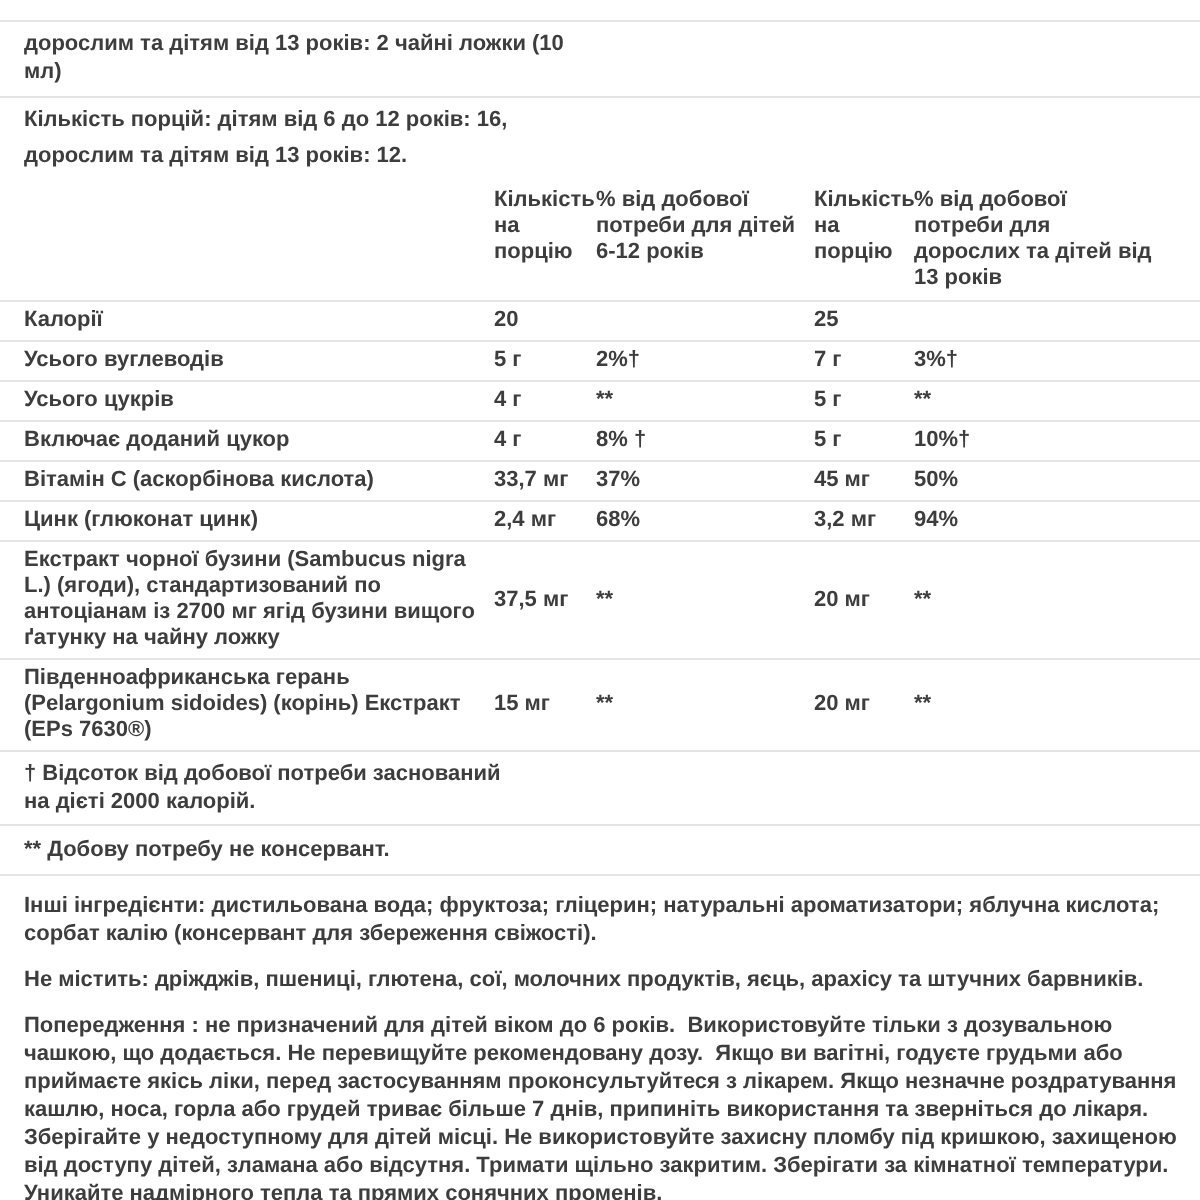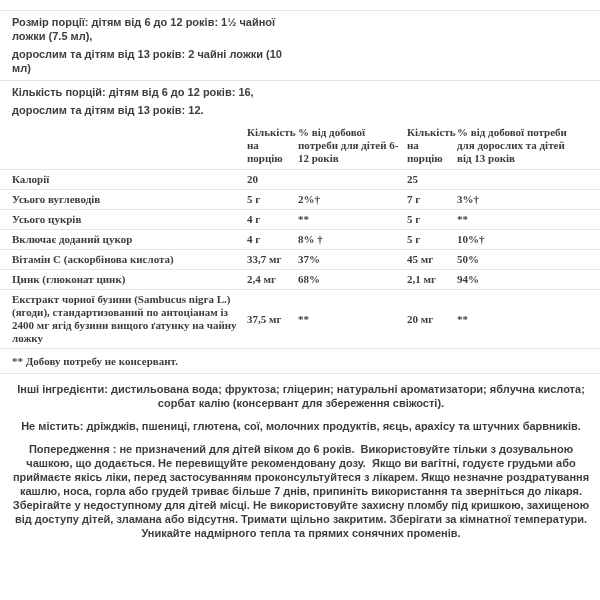--- a/index.html
+++ b/index.html
@@ -30,21 +30,20 @@
   table.facts{
     width:600px;
     border-collapse:collapse;
     table-layout:fixed;
   }
   table.facts th, table.facts td{
     text-align:left;
     font-weight:600;
     padding:3px 8px 3px 0;
     border-bottom:1px solid var(--divider);
-    font-family:Liberation Serif, serif;
   }
   table.facts th{
     vertical-align:top;
     line-height:13px;
     padding-top:4px;padding-bottom:4px;
   }
   table.facts td{
     vertical-align:middle;
     line-height:13px;
   }
@@ -57,33 +56,32 @@
   .col-dv2{width:143px;}
 
   tr.footnote-row td{
     line-height:14px;
     padding-top:4px;padding-bottom:4px;
   }
   .fn-narrow{max-width:250px;}
   tr.footnote-row.last td{padding-top:5px;padding-bottom:5px;}
 
   .paragraphs{padding:0 10px 0 12px;}
-  .paragraphs p{margin:9px 0 0 0;white-space:pre-wrap;text-align:center;}
+  .paragraphs p{margin:9px 0 0 0;white-space:pre-wrap;}
   .paragraphs p.first{margin-top:8px;}
 </style>
 </head>
 <body>
 
 <div class="label">
 
   <div class="spacer-top"></div>
   <hr class="hr">
 
   <div class="pad">
-    <p class="narrow">Розмір порції: дітям від 6 до 12 років: 1½ чайної ложки (7.5 мл),</p>
     <p class="narrow">дорослим та дітям від 13 років: 2 чайні ложки (10 мл)</p>
   </div>
 
   <hr class="hr">
 
   <div class="pad">
     <p>Кількість порцій: дітям від 6 до 12 років: 16,</p>
     <p>дорослим та дітям від 13 років: 12.</p>
   </div>
 
@@ -137,29 +135,41 @@
         <td>Вітамін C (аскорбінова кислота)</td>
         <td>33,7 мг</td>
         <td>37%</td>
         <td>45 мг</td>
         <td>50%</td>
       </tr>
       <tr>
         <td>Цинк (глюконат цинк)</td>
         <td>2,4 мг</td>
         <td>68%</td>
-        <td>2,1 мг</td>
+        <td>3,2 мг</td>
         <td>94%</td>
       </tr>
       <tr>
-        <td>Екстракт чорної бузини (Sambucus nigra L.) (ягоди), стандартизований по антоціанам із 2400 мг ягід бузини вищого ґатунку на чайну ложку</td>
+        <td>Екстракт чорної бузини (Sambucus nigra L.) (ягоди), стандартизований по антоціанам із 2700 мг ягід бузини вищого ґатунку на чайну ложку</td>
         <td>37,5 мг</td>
         <td>**</td>
         <td>20 мг</td>
         <td>**</td>
+      </tr>
+      <tr>
+        <td>Південноафриканська герань (Pelargonium sidoides) (корінь) Екстракт (EPs 7630®)</td>
+        <td>15 мг</td>
+        <td>**</td>
+        <td>20 мг</td>
+        <td>**</td>
+      </tr>
+      <tr class="footnote-row">
+        <td colspan="5">
+          <div class="fn-narrow">† Відсоток від добової потреби заснований на дієті 2000 калорій.</div>
+        </td>
       </tr>
       <tr class="footnote-row last">
         <td colspan="5">** Добову потребу не консервант.</td>
       </tr>
     </tbody>
   </table>
 
   <div class="paragraphs">
     <p class="first">Інші інгредієнти: дистильована вода; фруктоза; гліцерин; натуральні ароматизатори; яблучна кислота; сорбат калію (консервант для збереження свіжості).</p>
     <p>Не містить: дріжджів, пшениці, глютена, сої, молочних продуктів, яєць, арахісу та штучних барвників.</p>

